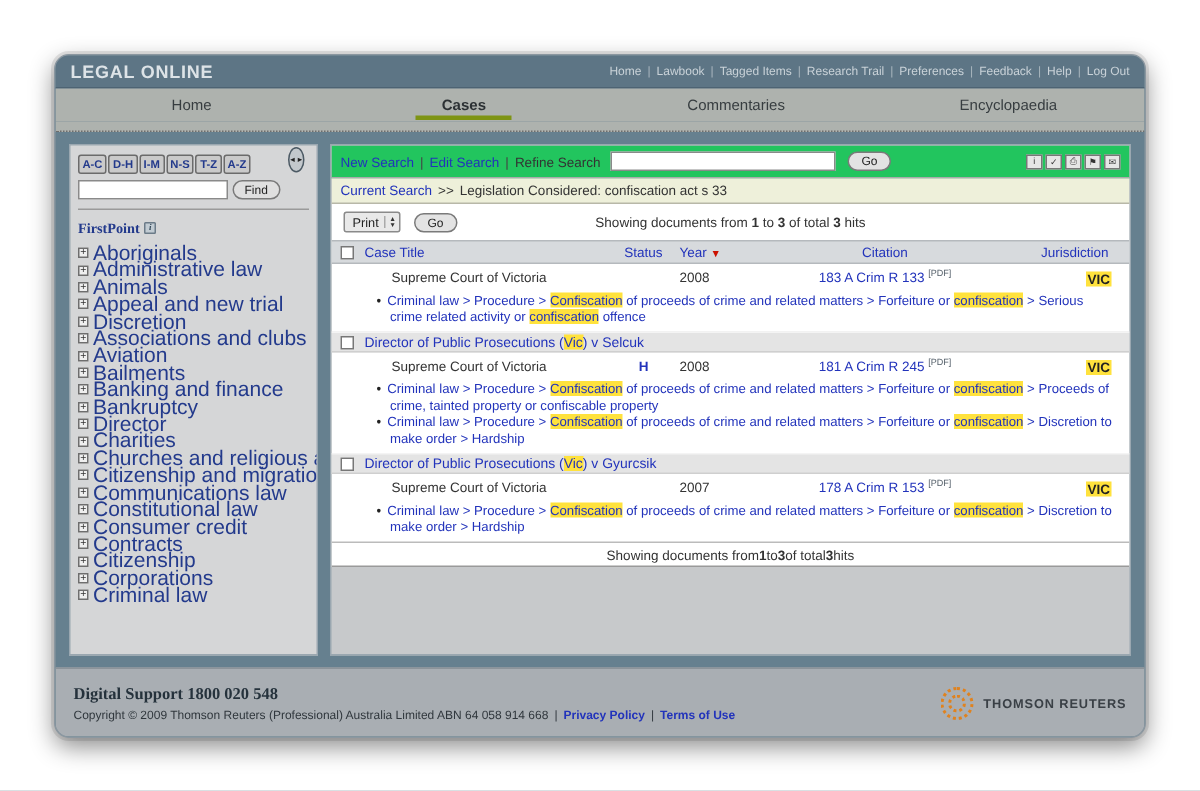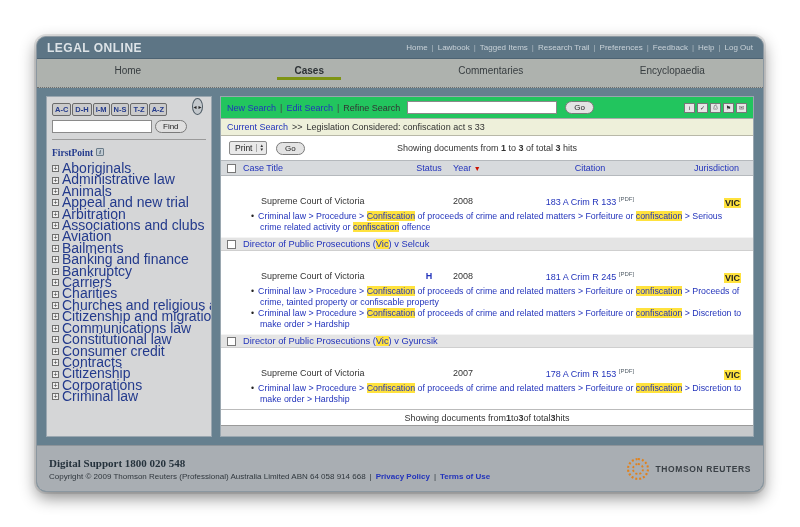--- a/index.html
+++ b/index.html
@@ -60,21 +60,21 @@
   .grid { display:grid; grid-template-columns:22px 1fr 48px 52px 170px 78px; align-items:center; }
   .thead { height:16px; background:#d7dadd; border-top:1px solid #b5b9bd; border-bottom:1px solid #b5b9bd; }
   .th { font-size:9px; color:#2233bb; }
   .th-center { text-align:center; }
   .th-right { text-align:right; padding-right:14px; }
   .sort-arrow { color:#cc1100; font-size:7px; }
   .cb { width:9px; height:9px; border:1px solid #777; background:#fff; margin-left:6px; display:inline-block; cursor:pointer; }
   .row-titlebar { height:14px; background:#e4e4e4; border-bottom:1px solid #cfcfcf; border-top:1px solid #f4f4f4; display:flex; align-items:center; }
   .row-title { font-size:9.3px; color:#2233bb; margin-left:7px; cursor:pointer; }
   .hl { background:#ffe23d; }
-  .row-detail { min-height:15px; padding-top:16px; }
+  .row-detail { min-height:15px; padding-top:0; }
   .court { font-size:9px; color:#333; padding-left:18px; grid-column:2; }
   .status-val { font-size:9px; font-weight:bold; color:#2233bb; text-align:center; grid-column:3; }
   .year-val { font-size:9px; color:#333; grid-column:4; }
   .cite-val { font-size:9px; color:#2233bb; text-align:center; grid-column:5; cursor:pointer; }
   .cite-sup { font-size:6px; color:#55606a; vertical-align:super; }
   .jur-val { grid-column:6; text-align:right; padding-right:12px; }
   .jur-val span { font-size:9px; font-weight:bold; color:#222; background:#ffe23d; padding:0 1px; }
   .cwrap { padding:1px 8px 4px 30px; }
   .cw-line { font-size:8.8px; color:#2233bb; line-height:11px; padding-left:9px; text-indent:-9px; }
   .cw-line .bullet { color:#222; margin-right:4px; }
@@ -157,21 +157,21 @@
           <div class="topic">
             <span class="plusbox">+</span>
             <span class="topic-label">Animals</span>
           </div>
           <div class="topic">
             <span class="plusbox">+</span>
             <span class="topic-label">Appeal and new trial</span>
           </div>
           <div class="topic">
             <span class="plusbox">+</span>
-            <span class="topic-label">Arbitration</span>
+            <span class="topic-label">Discretion</span>
           </div>
           <div class="topic">
             <span class="plusbox">+</span>
             <span class="topic-label">Associations and clubs</span>
           </div>
           <div class="topic">
             <span class="plusbox">+</span>
             <span class="topic-label">Aviation</span>
           </div>
           <div class="topic">
@@ -181,21 +181,21 @@
           <div class="topic">
             <span class="plusbox">+</span>
             <span class="topic-label">Banking and finance</span>
           </div>
           <div class="topic">
             <span class="plusbox">+</span>
             <span class="topic-label">Bankruptcy</span>
           </div>
           <div class="topic">
             <span class="plusbox">+</span>
-            <span class="topic-label">Carriers</span>
+            <span class="topic-label">Director</span>
           </div>
           <div class="topic">
             <span class="plusbox">+</span>
             <span class="topic-label">Charities</span>
           </div>
           <div class="topic">
             <span class="plusbox">+</span>
             <span class="topic-label">Churches and religious associations</span>
           </div>
           <div class="topic">

